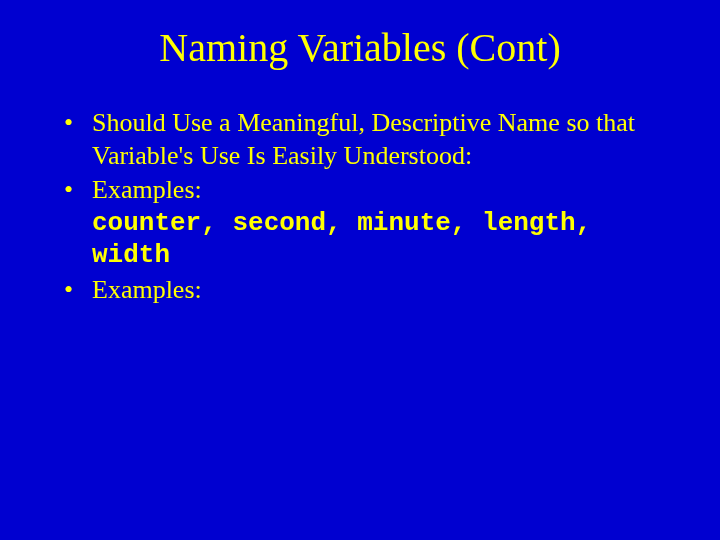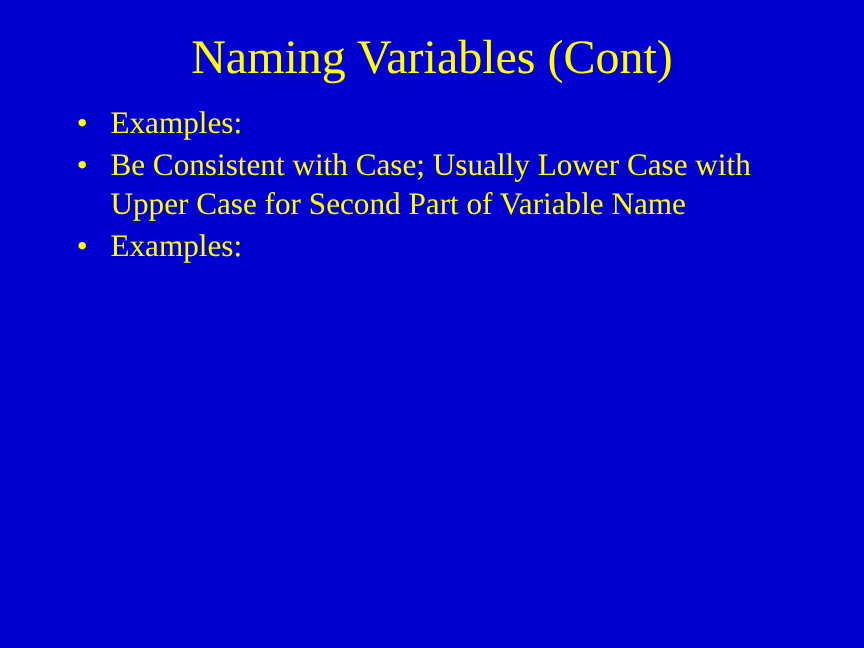--- a/index.html
+++ b/index.html
@@ -12,21 +12,21 @@
 body {
   background: #0000d0;
   color: #ffff00;
   font-family: "Times New Roman", Times, serif;
   box-sizing: border-box;
   padding: 20px 60px 20px 60px;
 }
 .title {
   font-size: 40px;
   text-align: center;
-  margin: 4px 0 16px 0;
+  margin: 4px 0 36px 0;
   font-weight: 400;
 }
 ul.slide {
   list-style: none;
   padding: 0;
   margin: 0;
   font-size: 26px;
   line-height: 1.25;
 }
 ul.slide > li {
@@ -49,21 +49,22 @@
   display: block;
 }
 </style>
 </head>
 <body>
 
 <div class="title">Naming Variables (Cont)</div>
 
 <ul class="slide">
   <li>
-    <span>Examples:</span>
+    <span>Should Use a Meaningful, Descriptive Name so that Variable's Use Is Easily Understood:</span>
   </li>
   <li>
-    <span>Be Consistent with Case; Usually Lower Case with Upper Case for Second Part of Variable Name</span>
+    <span>Examples:</span>
+    <span class="sub mono">counter, second, minute, length, width</span>
   </li>
   <li>
     <span>Examples:</span>
   </li>
 </ul>
 
 </body></html>

